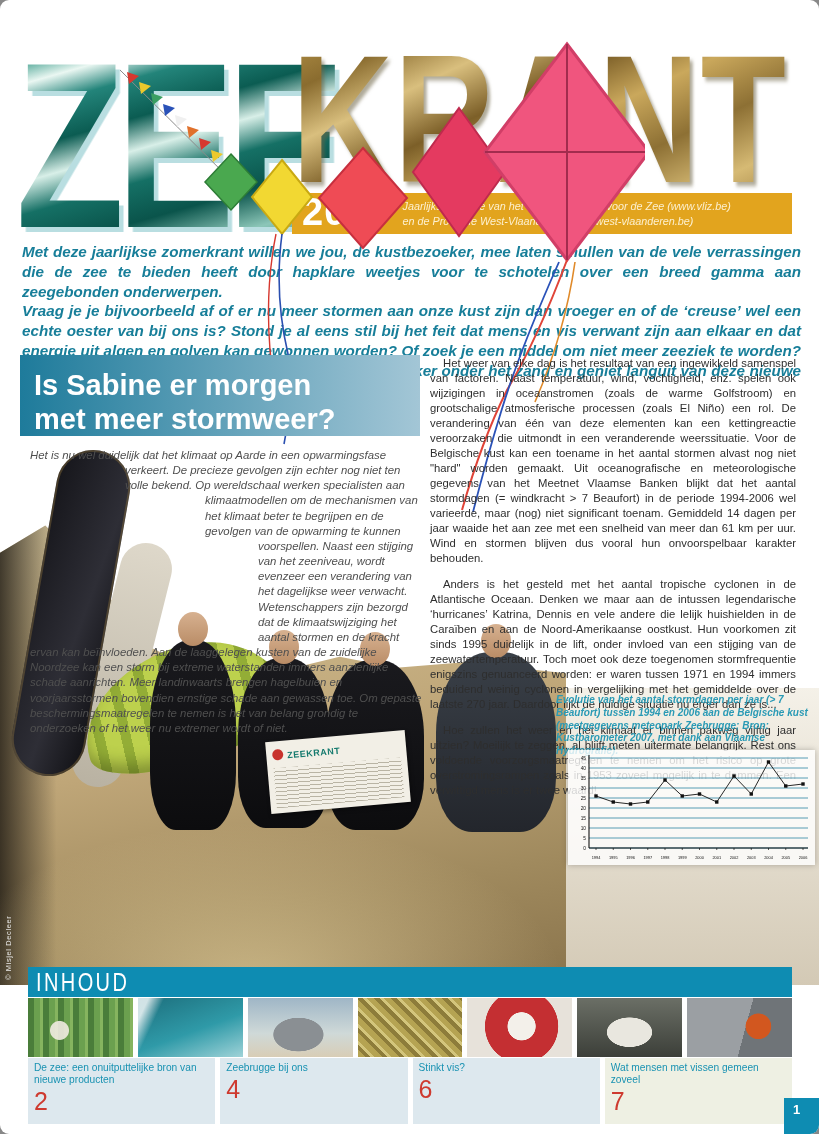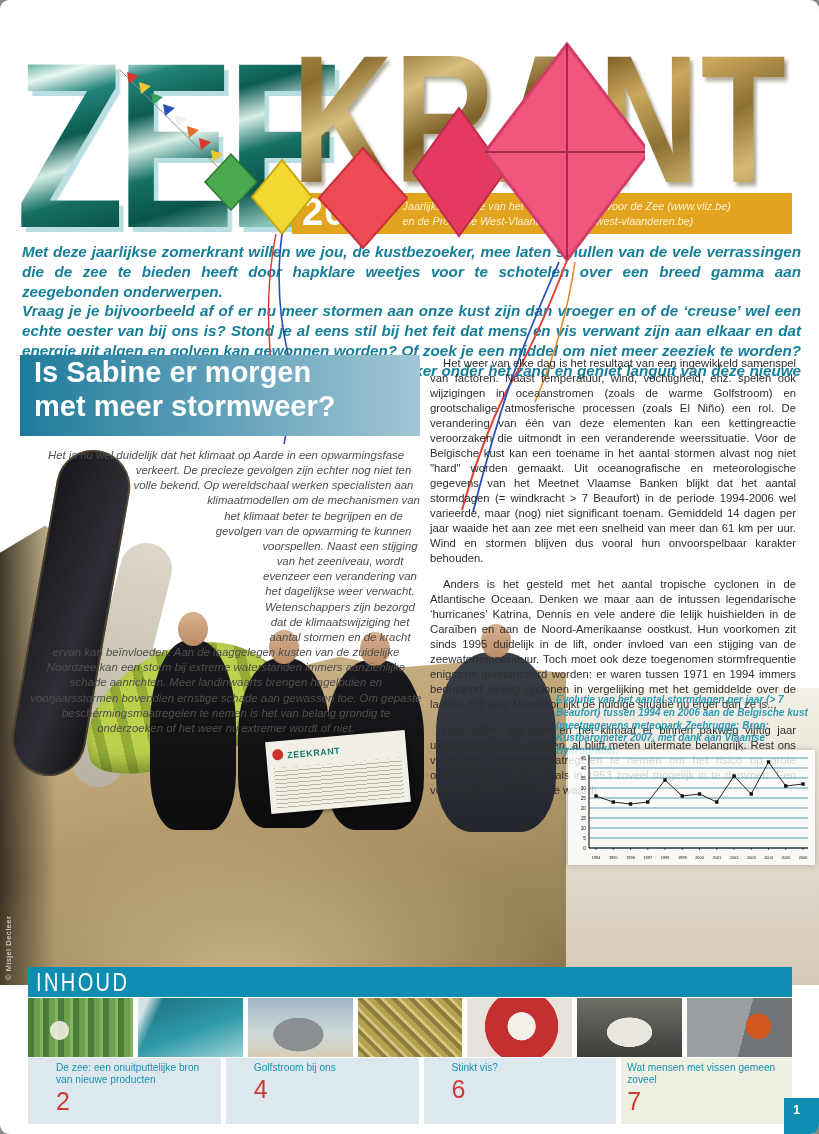--- a/index.html
+++ b/index.html
@@ -26,23 +26,23 @@
   .issue-year{color:#ffffff;font-weight:bold;font-size:38px;letter-spacing:1px;padding:0 12px 2px 10px;}
   .issue-text{color:#fdf0cf;font-size:10.8px;line-height:1.3;font-style:italic;}
 
   
   .intro{position:absolute;left:22px;top:242px;width:779px;z-index:2;color:#177e99;
        font-style:italic;font-weight:bold;font-size:15.2px;line-height:1.3;text-align:justify;}
 
   
   .headline-box{position:absolute;left:20px;top:355px;width:400px;height:81px;z-index:5;
        background:linear-gradient(to right,#1e7b9b,#a3c6d6);color:#fff;
-       font-weight:bold;font-size:29px;line-height:1.18;padding:0 0 0 14px;box-sizing:border-box;}
+       font-weight:bold;font-size:29px;line-height:1.18;padding:13px 0 0 14px;box-sizing:border-box;}
   .lead{position:absolute;left:30px;top:448px;width:392px;z-index:5;color:#4f4f4f;
-       font-style:italic;font-size:11.4px;line-height:1.33;text-align:center;}
+       font-style:italic;font-size:11.4px;line-height:1.33;text-align:left;}
   .lead .fs{float:left;clear:left;}
   .col-right{position:absolute;left:430px;top:356px;width:382px;z-index:5;color:#2e2e2e;
        font-size:11.3px;line-height:1.33;text-align:justify;}
   .col-right p{margin:0 16px 11px 0;text-indent:13px;}
 
   
   .chart-caption{position:absolute;left:556px;top:694px;width:258px;z-index:6;color:#2a9ab5;
        font-style:italic;font-weight:bold;font-size:10px;line-height:1.28;}
   .chart-box{position:absolute;left:568px;top:750px;width:247px;height:115px;z-index:6;
        background:rgba(255,255,255,0.8);box-shadow:0 0 6px rgba(0,0,0,0.25);}
@@ -99,21 +99,21 @@
   .t3{background:radial-gradient(ellipse at 48% 62%,#8a8f93 0 32%,rgba(138,143,147,0) 33%),
        linear-gradient(#9fb6c6,#cfd9d8 60%,#d8cdb6);}
   .t4{background:repeating-linear-gradient(45deg,#b5a352 0 5px,#8d7c3a 5px 9px,#d3c57c 9px 12px);}
   .t5{background:radial-gradient(circle at 52% 48%,#f3f0ea 0 22%,#c42f32 23% 58%,#e7e2da 59%);}
   .t6{background:radial-gradient(ellipse at 50% 58%,#e9e7df 0 30%,rgba(233,231,223,0) 31%),
        linear-gradient(#6b6f66,#3c3f39);}
   .t7{background:radial-gradient(circle at 68% 48%,#d2571f 0 16%,rgba(210,87,31,0) 17%),
        linear-gradient(105deg,#9b9fa3 0 55%,#6f7478 55%);}
   .caps{position:absolute;left:28px;top:1058px;width:764px;height:66px;z-index:6;display:flex;gap:5px;}
   .cap{flex:1;padding:4px 6px;box-sizing:border-box;}
-  .cap-blue{background:#dde8ee;padding-left:28px;}
+  .cap-blue{background:#dde8ee;}
   .cap-cream{background:#eef0e3;}
   .cap-title{color:#1992b2;font-size:10.2px;line-height:1.18;}
   .cap-num{color:#ce3a2f;font-size:25px;line-height:1;margin-top:3px;}
   .pagenum{position:absolute;left:784px;top:1098px;width:35px;height:36px;z-index:7;background:#0e8cb2;
        color:#fff;font-size:13px;font-weight:bold;padding:4px 0 0 9px;box-sizing:border-box;}
 </style>
 </head>
 <body>
 
 <div class="page">
@@ -280,21 +280,21 @@
     <div class="thumb t5"></div>
     <div class="thumb t6"></div>
     <div class="thumb t7"></div>
   </div>
   <div class="caps">
     <div class="cap cap-blue">
       <div class="cap-title">De zee: een onuitputtelijke bron van nieuwe producten</div>
       <div class="cap-num">2</div>
     </div>
     <div class="cap cap-blue">
-      <div class="cap-title">Golfstroom bij ons</div>
+      <div class="cap-title">Zeebrugge bij ons</div>
       <div class="cap-num">4</div>
     </div>
     <div class="cap cap-blue">
       <div class="cap-title">Stinkt vis?</div>
       <div class="cap-num">6</div>
     </div>
     <div class="cap cap-cream">
       <div class="cap-title">Wat mensen met vissen gemeen zoveel</div>
       <div class="cap-num">7</div>
     </div>

